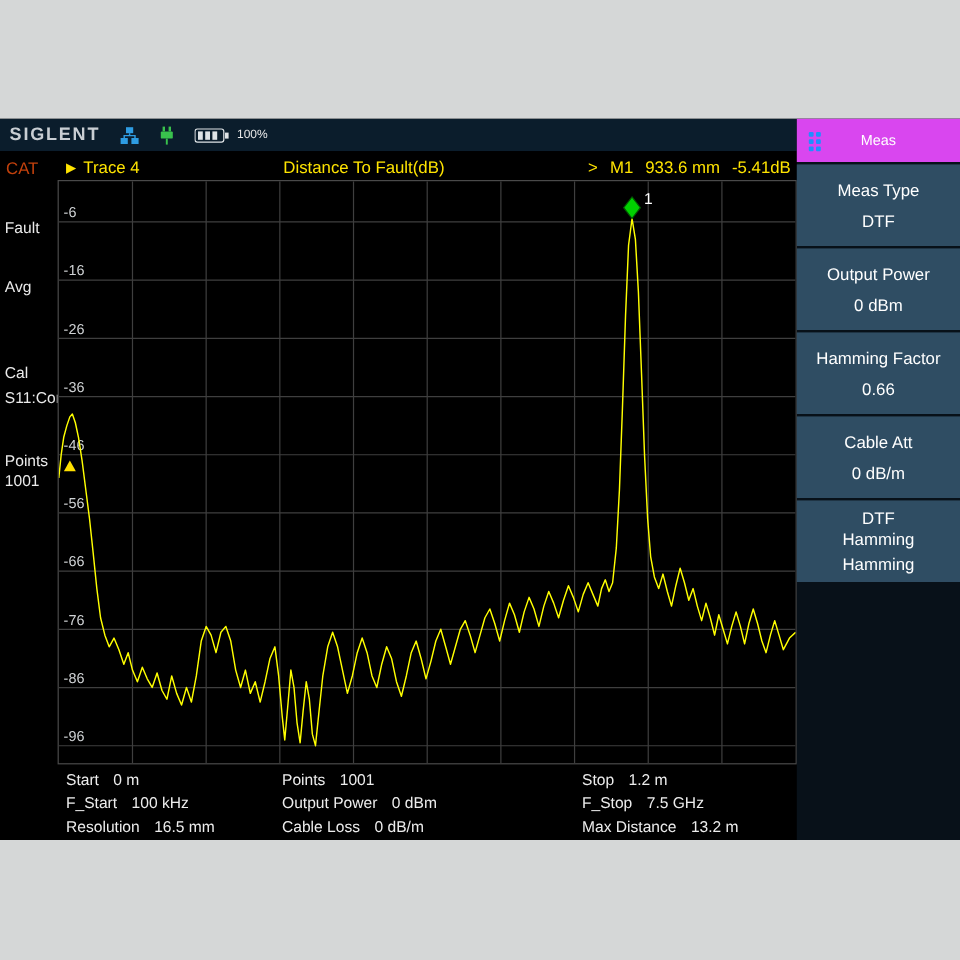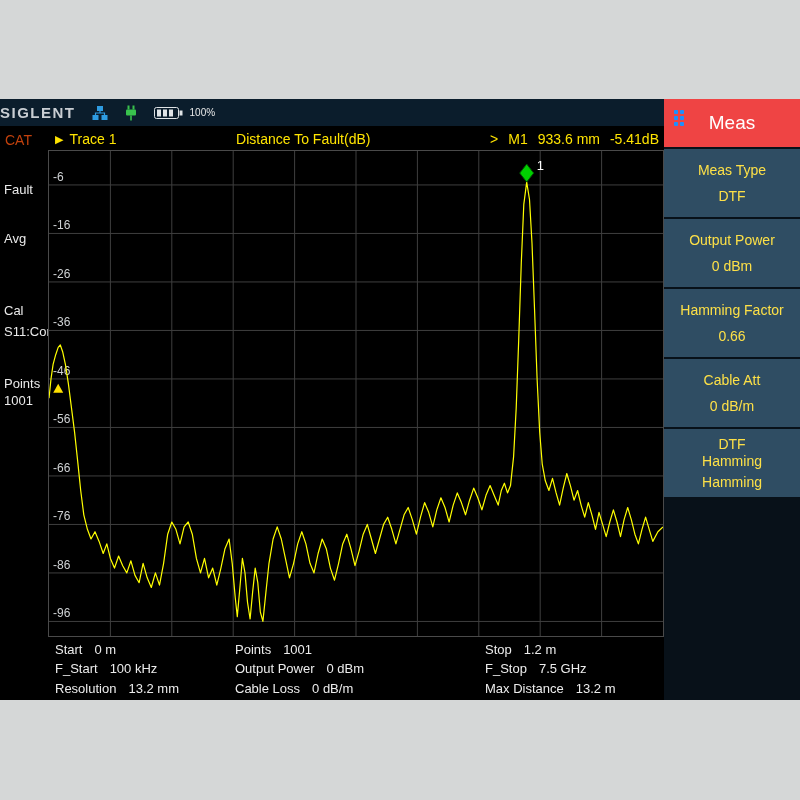--- a/index.html
+++ b/index.html
@@ -2,21 +2,21 @@
 <html><head>
 <meta charset="utf-8">
 <style>
   * { margin:0; padding:0; box-sizing:border-box; }
   html,body { width:800px; height:800px; }
   body { background:#d5d7d7; font-family:"Liberation Sans", sans-serif; position:relative; overflow:hidden; }
 
   .screen { position:absolute; left:0; top:99px; width:800px; height:601px; background:#000; }
 
   
-  .statusbar { position:absolute; left:0; top:0; width:664px; height:27px; background:#0b1d2c; display:flex; align-items:center; }
+  .statusbar { position:absolute; left:0; top:0; width:664px; height:27px; background:#0b1d2c; display:flex; align-items:center; padding-left:8px; }
   .logo { color:#c9ced3; font-weight:bold; font-size:15px; letter-spacing:1.5px; }
   .sb-icon { margin-left:16px; display:flex; align-items:center; }
   .batt-pct { color:#e8e8e8; font-size:10px; margin-left:6px; }
 
   
   .main { position:absolute; left:0; top:27px; width:664px; height:574px; background:#000; }
   .trace-row { position:absolute; left:0; top:2px; width:100%; height:22px; display:flex; align-items:center; color:#ffe400; font-size:14px; }
   .trace-sel { margin-left:55px; display:flex; gap:6px; align-items:center; }
   .trace-sel .glyph { font-size:11px; }
   .chart-title { flex:1; text-align:center; }
@@ -32,24 +32,24 @@
   .bottom-info { position:absolute; left:0; top:511px; width:664px; height:63px; display:flex; color:#ececec; font-size:13px; }
   .bi-col { display:flex; flex-direction:column; justify-content:space-evenly; }
   .bi-col1 { width:235px; padding-left:55px; }
   .bi-col2 { width:250px; }
   .bi-col3 { flex:1; }
   .bi-row { white-space:nowrap; }
   .bi-row .val { margin-left:12px; }
 
   
   .sidemenu { position:absolute; left:664px; top:0; width:136px; height:601px; background:#081119; }
-  .menu-header { position:relative; height:48px; background:#ef4444; display:flex; align-items:center; justify-content:center; color:#ffffff; font-size:19px; }
+  .menu-header { position:relative; height:36px; background:#d946ef; display:flex; align-items:center; justify-content:center; color:#ffffff; font-size:12px; }
   .menu-icon { position:absolute; left:10px; top:11px; display:grid; grid-template-columns:repeat(2, 4px); grid-auto-rows:4px; gap:2px; }
   .menu-icon i { width:4px; height:4px; background:#1f8fff; border-radius:1px; display:block; }
-  .menu-item { margin-top:2px; height:68px; background:#2f4d63; display:flex; flex-direction:column; justify-content:space-evenly; align-items:center; color:#fde047; font-size:14px; text-align:center; padding:4px 2px; }
+  .menu-item { margin-top:2px; height:68px; background:#2f4d63; display:flex; flex-direction:column; justify-content:space-evenly; align-items:center; color:#ffffff; font-size:14px; text-align:center; padding:4px 2px; }
   .menu-item .mi-label { line-height:17px; }
   .menu-item.wrap .mi-label { width:66px; }
 </style>
 </head>
 <body>
 
 <div class="screen">
 
   <div class="statusbar">
     <span class="logo">SIGLENT</span>
@@ -80,21 +80,21 @@
     </span>
     <span class="batt-pct">100%</span>
   </div>
 
   <div class="main">
     <span class="cat">CAT</span>
 
     <div class="trace-row">
       <span class="trace-sel">
         <span class="glyph">▶</span>
-        <span>Trace 1</span>
+        <span>Trace 4</span>
       </span>
       <span class="chart-title">Distance To Fault(dB)</span>
       <span class="marker-readout">
         <span>&gt;</span>
         <span>M1</span>
         <span>933.6 mm</span>
         <span>-5.41dB</span>
       </span>
     </div>
 
@@ -140,21 +140,21 @@
           <polygon points="9.209999999999999,232.65 4.209999999999999,241.65 14.209999999999999,241.65" fill="#ffe000"></polygon>
           <polygon points="477.692,13.088500000000003 484.692,22.088500000000003 477.692,31.088500000000003 470.692,22.088500000000003" fill="#00d000" stroke="#005500" stroke-width="1"></polygon>
           <text x="487.692" y="19.088500000000003" fill="#ffffff" font-size="13">1</text>
         </svg>
     </div>
 
     <div class="bottom-info">
       <div class="bi-col bi-col1">
         <div class="bi-row"><span class="lbl">Start</span><span class="val">0 m</span></div>
         <div class="bi-row"><span class="lbl">F_Start</span><span class="val">100 kHz</span></div>
-        <div class="bi-row"><span class="lbl">Resolution</span><span class="val">13.2 mm</span></div>
+        <div class="bi-row"><span class="lbl">Resolution</span><span class="val">16.5 mm</span></div>
       </div>
       <div class="bi-col bi-col2">
         <div class="bi-row"><span class="lbl">Points</span><span class="val">1001</span></div>
         <div class="bi-row"><span class="lbl">Output Power</span><span class="val">0 dBm</span></div>
         <div class="bi-row"><span class="lbl">Cable Loss</span><span class="val">0 dB/m</span></div>
       </div>
       <div class="bi-col bi-col3">
         <div class="bi-row"><span class="lbl">Stop</span><span class="val">1.2 m</span></div>
         <div class="bi-row"><span class="lbl">F_Stop</span><span class="val">7.5 GHz</span></div>
         <div class="bi-row"><span class="lbl">Max Distance</span><span class="val">13.2 m</span></div>

